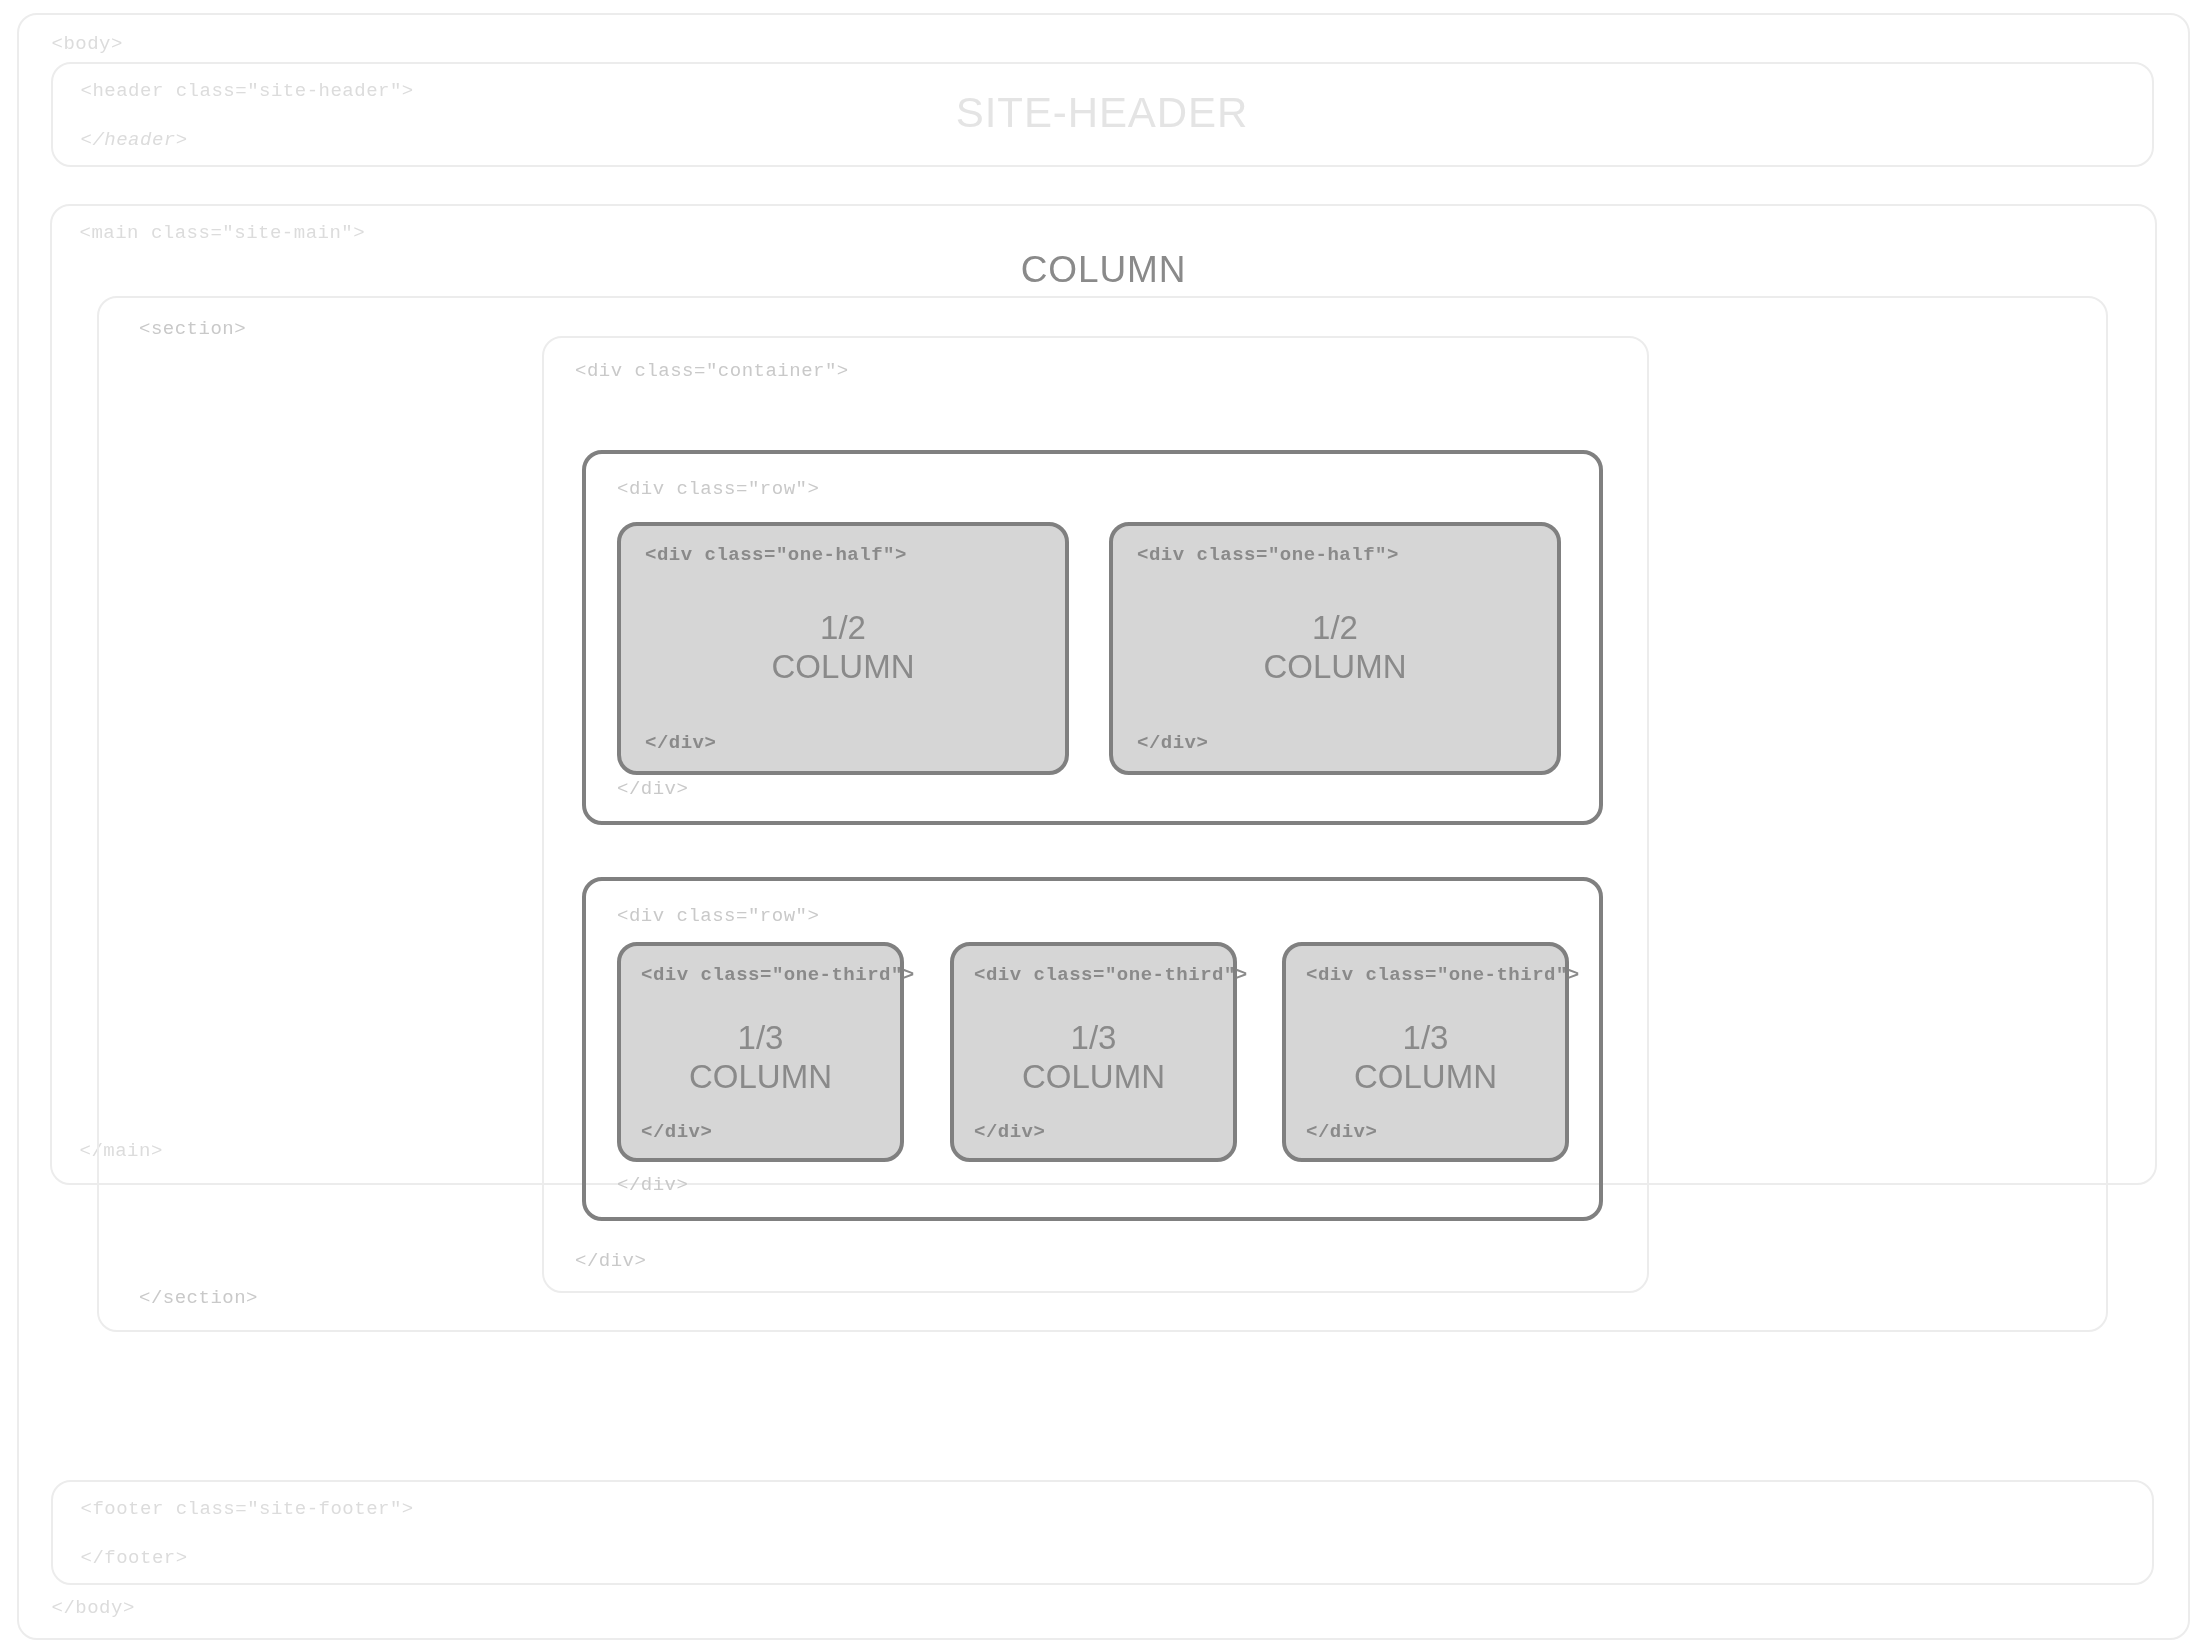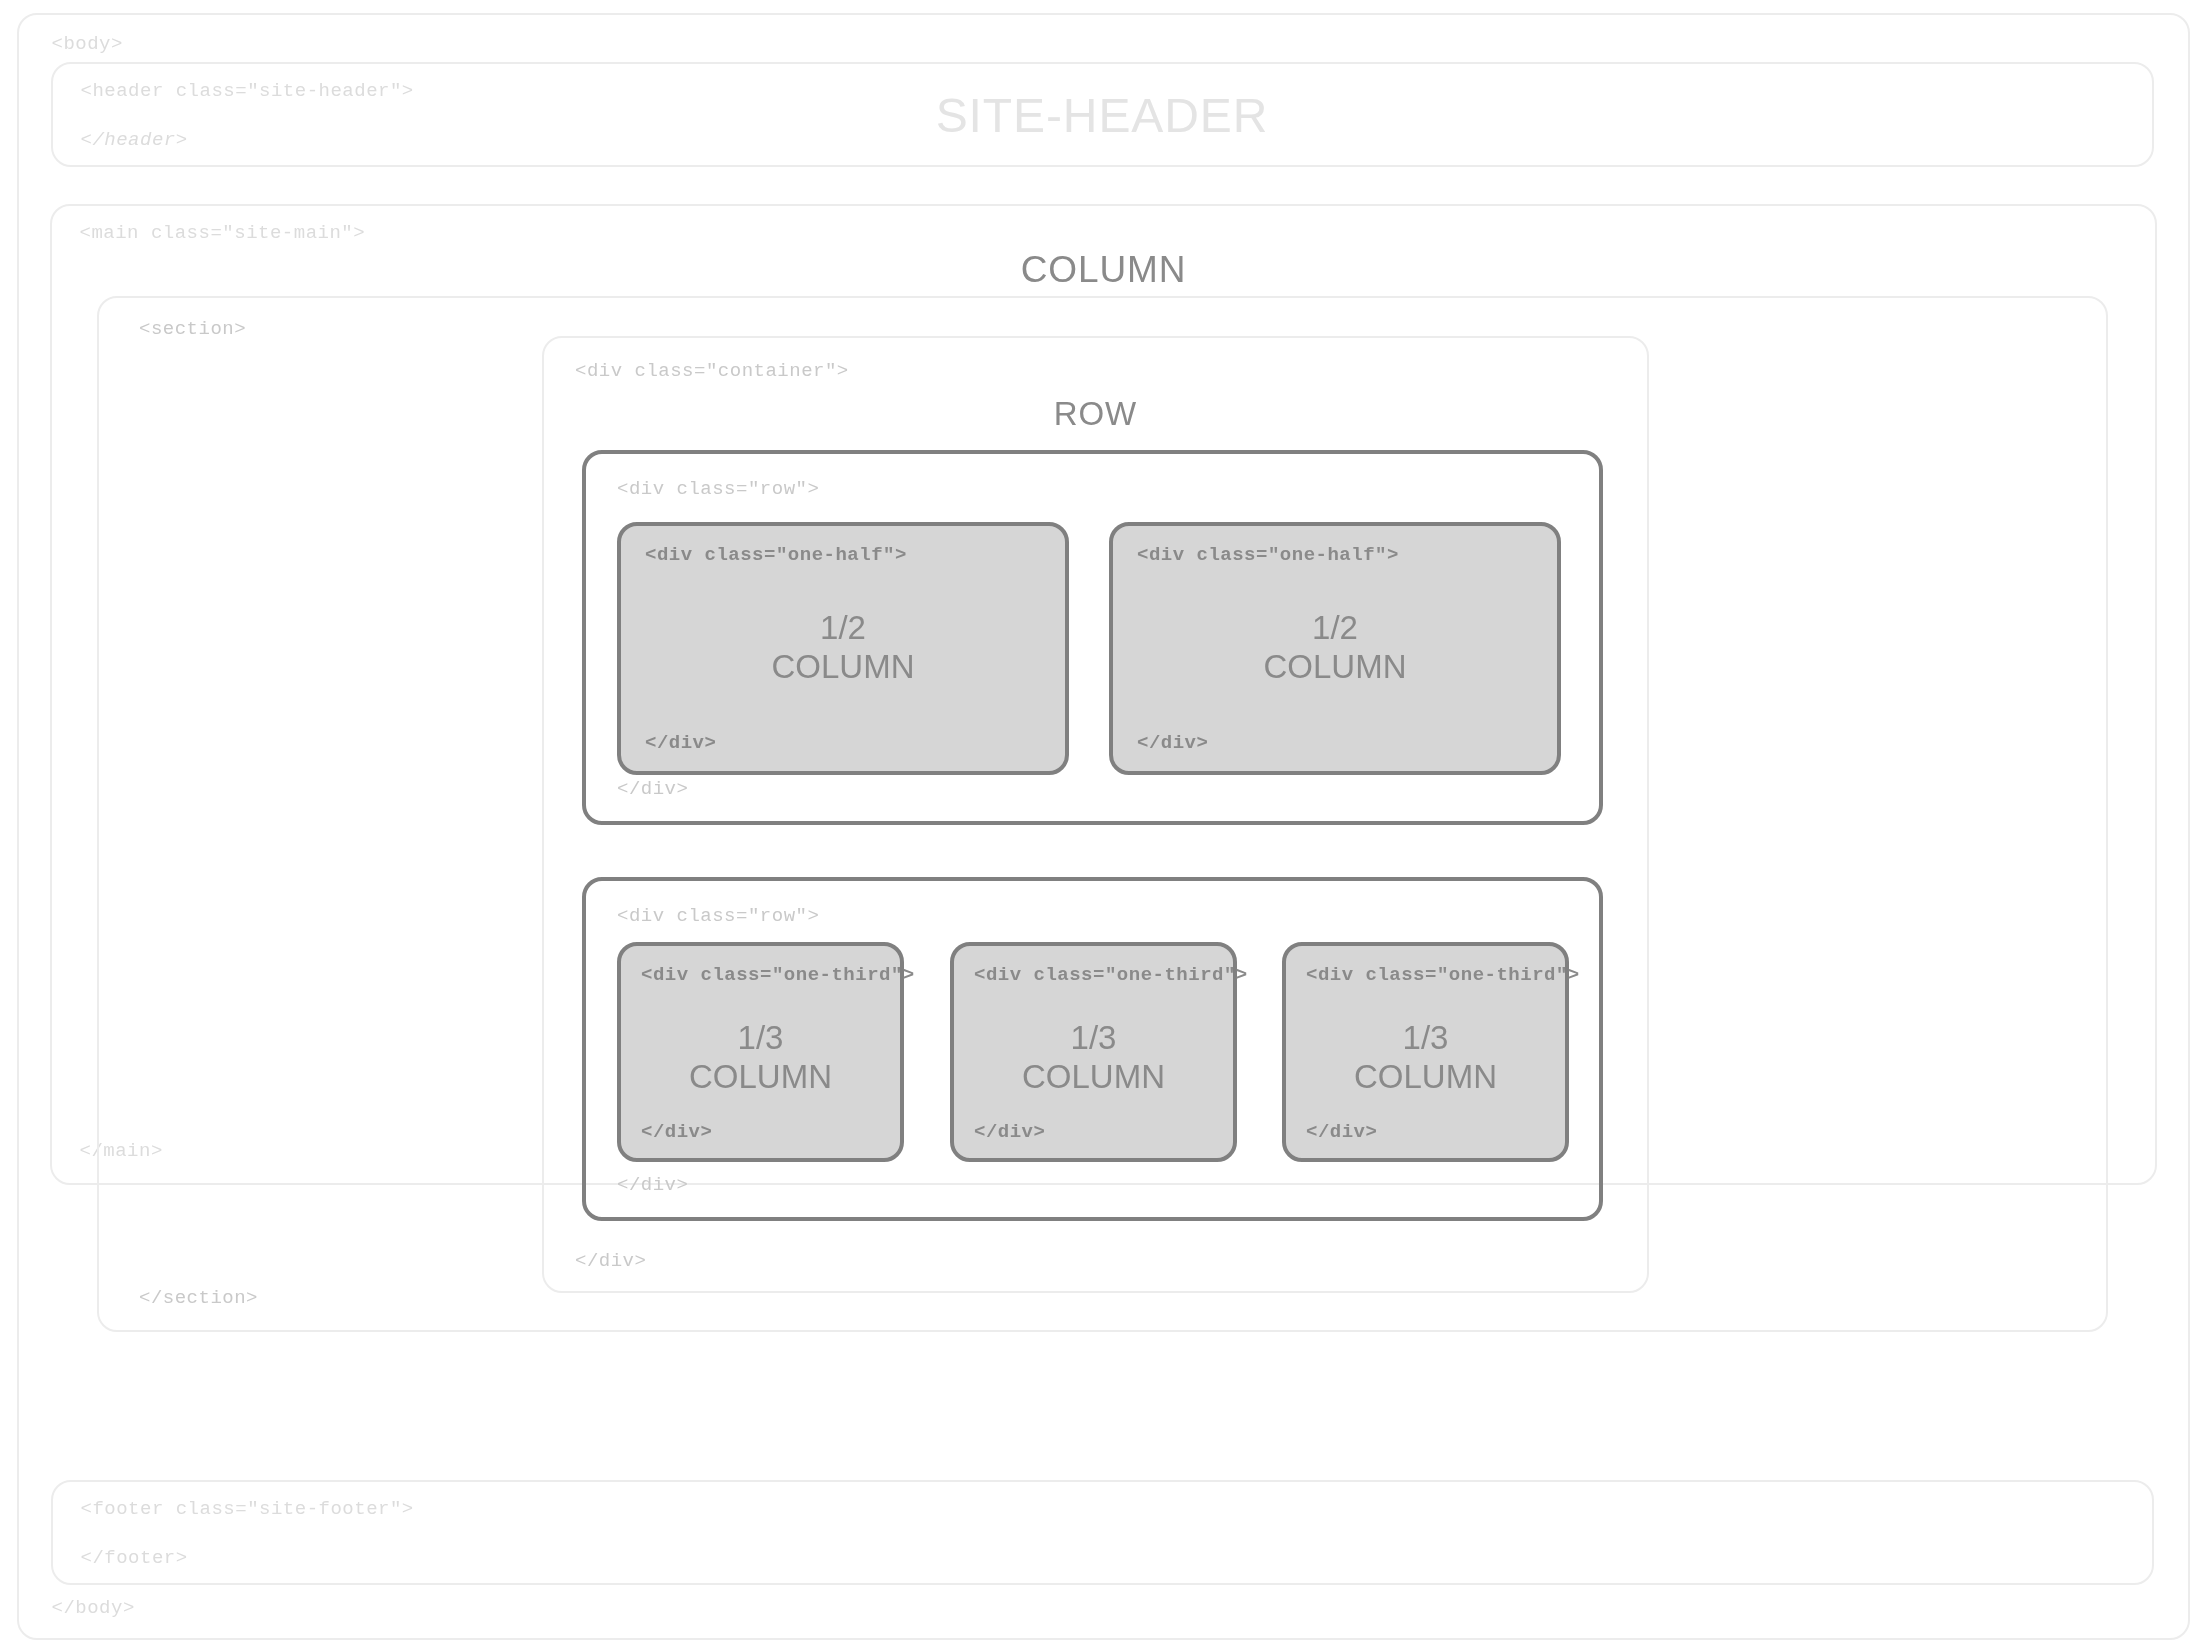--- a/index.html
+++ b/index.html
@@ -48,21 +48,21 @@
   .tag-close { position: absolute; }
 
   
   .heading {
     position: absolute;
     text-align: center;
     line-height: 1;
     font-weight: 400;
     white-space: nowrap;
   }
-  .heading-ghost { color: #e4e4e4; font-size: 48px; letter-spacing: 0.9px; }
+  .heading-ghost { color: #e4e4e4; font-size: 42px; letter-spacing: 0.9px; }
   .heading-mid   { color: #8a8a8a; font-size: 37px; letter-spacing: 0.9px; }
   .heading-small { color: #8a8a8a; font-size: 33px; letter-spacing: 0.9px; }
 
   .col-label {
     position: absolute;
     left: 0; right: 0;
     text-align: center;
     color: #8a8a8a;
     font-size: 33px;
     line-height: 1.18;
@@ -110,21 +110,20 @@
 
   <div id="section-box" class="box box-light">
     <span class="tag tag-open tag-mid" style="left:40px; top:22px;">&lt;section&gt;</span>
     <span class="tag tag-close tag-mid" style="left:40px; bottom:22px;">&lt;/section&gt;</span>
   </div>
 
   <div id="container-box" class="box box-light">
     <span class="tag tag-open tag-mid" style="left:31px; top:24px;">&lt;div class="container"&gt;</span>
     <span class="tag tag-close tag-mid" style="left:31px; bottom:20px;">&lt;/div&gt;</span>
   </div>
-  <div class="heading heading-small" style="left:542px; width:1107px; top:397px;">ROW</div>
 
   <div id="row1-box" class="box box-strong">
     <span class="tag tag-open tag-mid" style="left:31px; top:26px;">&lt;div class="row"&gt;</span>
     <span class="tag tag-close tag-mid" style="left:31px; bottom:22px;">&lt;/div&gt;</span>
   </div>
 
   <div id="half1" class="box box-fill">
     <span class="tag tag-open tag-dark" style="left:24px; top:20px;">&lt;div class="one-half"&gt;</span>
     <div class="col-label" style="top:83px;">1/2
 COLUMN</div>

